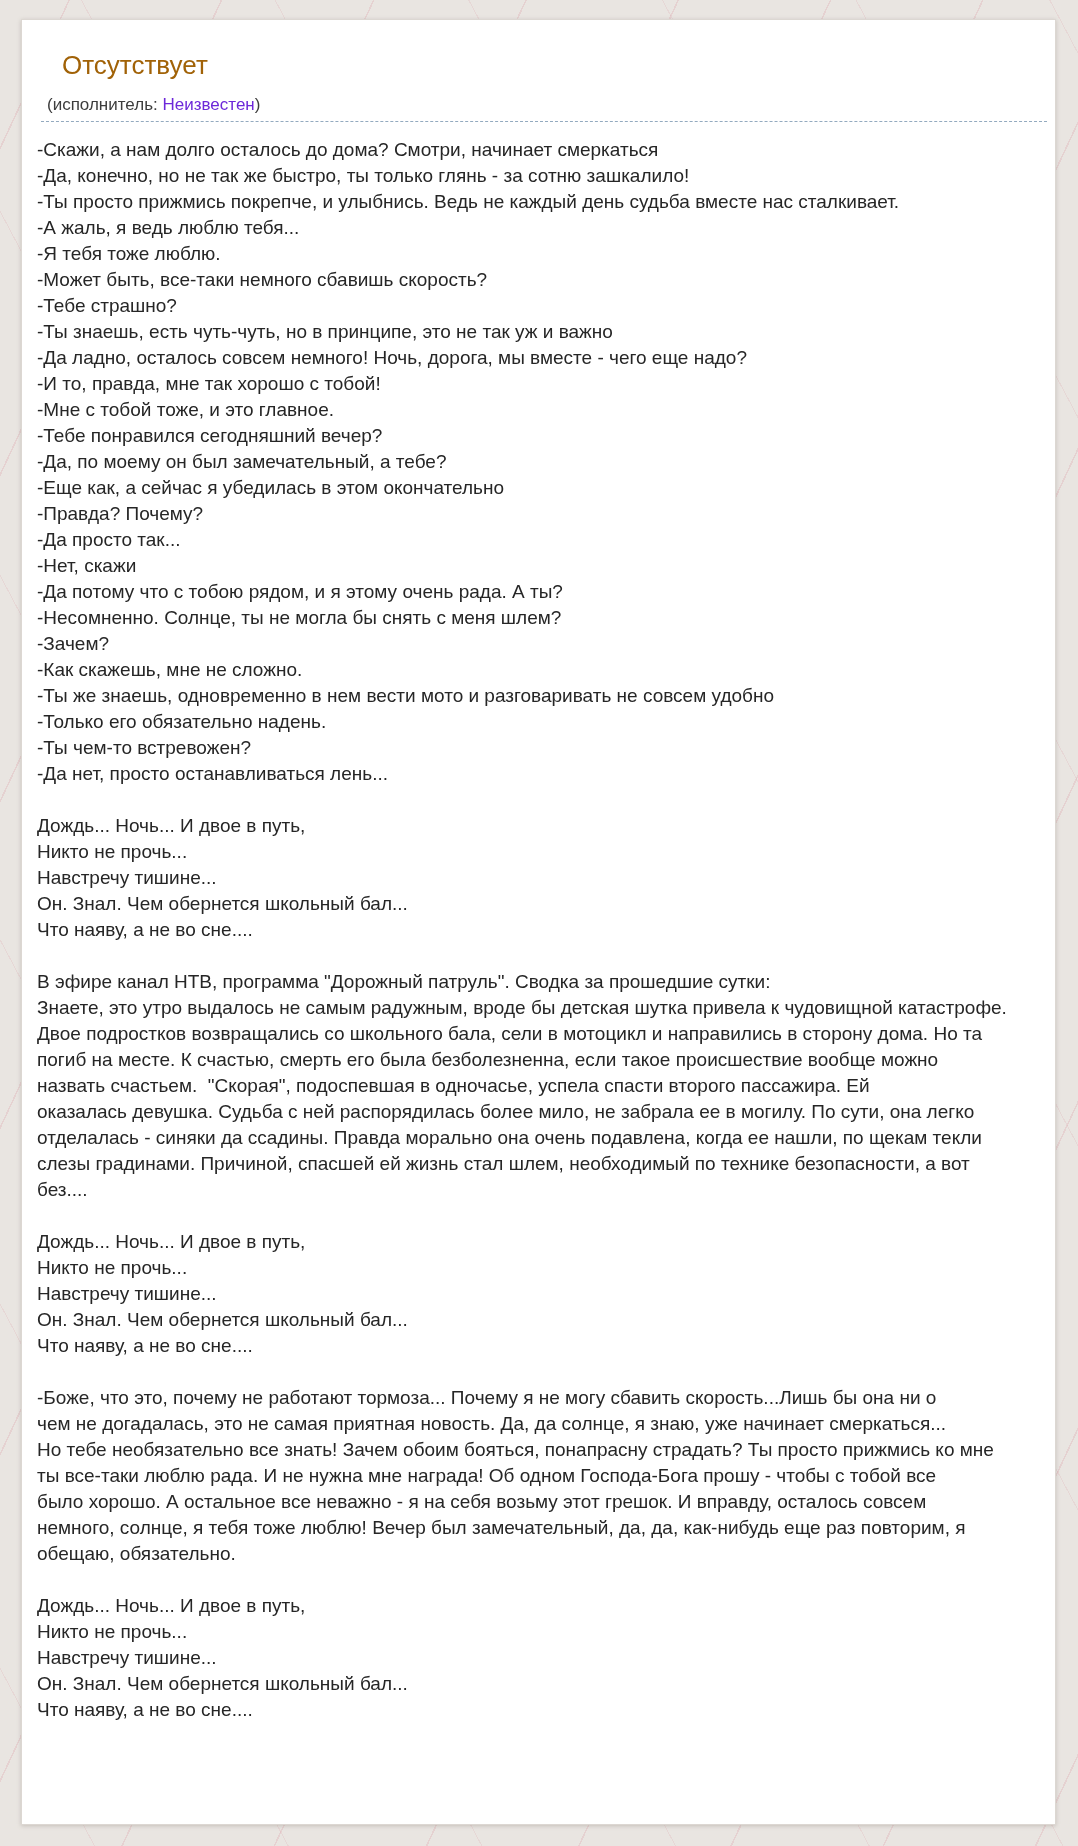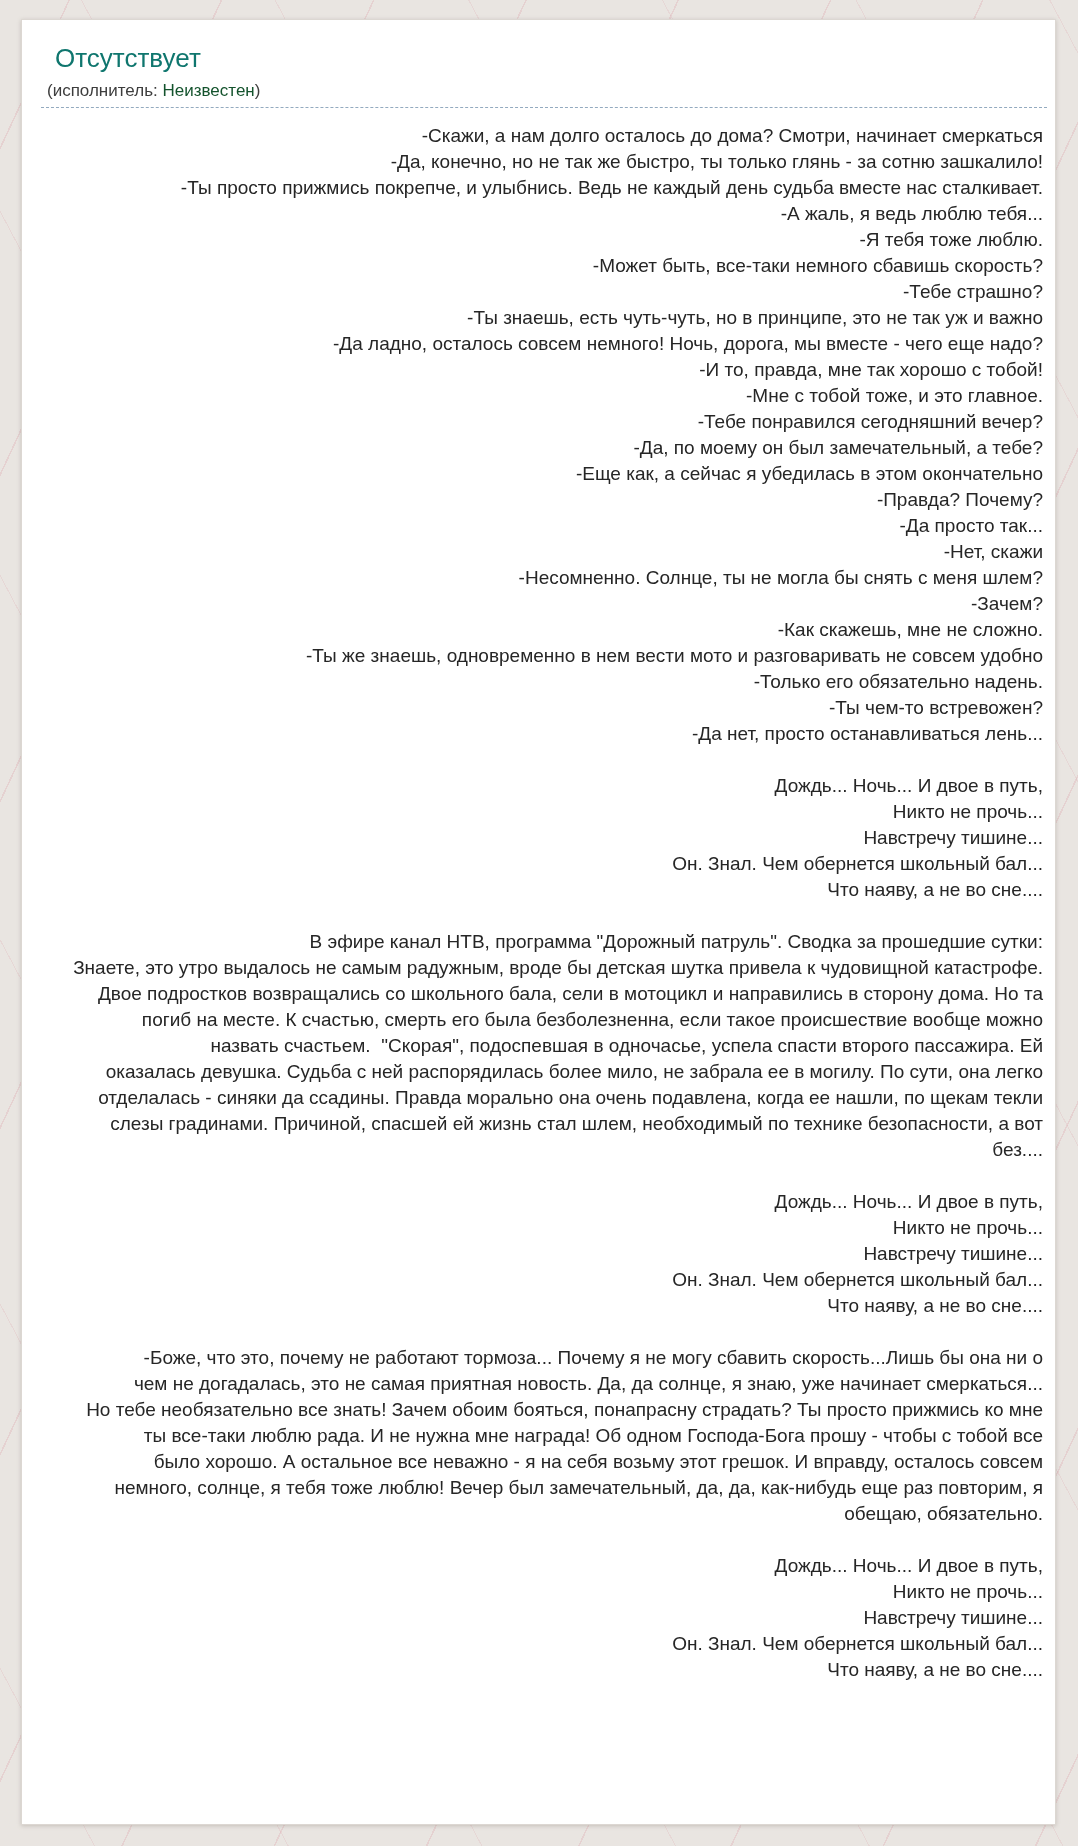--- a/index.html
+++ b/index.html
@@ -30,43 +30,42 @@
     background: #ffffff;
     border: 1px solid #dcd7d2;
     box-shadow: 0 1px 4px rgba(120, 108, 100, 0.30);
   }
   .song-header {
     margin: 0 8px 0 19px;
     padding: 16px 0 5px 6px;
     border-bottom: 1px dashed #93aabf;
   }
   .song-title {
-    margin: 8px;
+    margin: 15px;
     font-size: 26px;
     line-height: 28px;
     font-weight: 400;
-    color: #0f766e;
+    color: #a16207;
   }
   .artist-line {
     font-size: 17px;
     line-height: 22px;
     color: #3d3d3d;
   }
   .artist-link {
-    color: #14532d;
+    color: #6d28d9;
     text-decoration: none;
     cursor: pointer;
     text-align: center;
   }
   .lyrics {
     padding: 15px 12px 28px 15px;
     font-size: 19px;
     line-height: 26px;
     color: #262626;
-    text-align: right;
   }
   .stanza {
     margin: 0 0 26px 0;
   }
   .stanza:last-child {
     margin-bottom: 0;
   }
   .lyrics-line {
     white-space: pre-wrap;
     min-height: 26px;
@@ -96,20 +95,21 @@
         <div class="lyrics-line">-Ты знаешь, есть чуть-чуть, но в принципе, это не так уж и важно</div>
         <div class="lyrics-line">-Да ладно, осталось совсем немного! Ночь, дорога, мы вместе - чего еще надо?</div>
         <div class="lyrics-line">-И то, правда, мне так хорошо с тобой!</div>
         <div class="lyrics-line">-Мне с тобой тоже, и это главное.</div>
         <div class="lyrics-line">-Тебе понравился сегодняшний вечер?</div>
         <div class="lyrics-line">-Да, по моему он был замечательный, а тебе?</div>
         <div class="lyrics-line">-Еще как, а сейчас я убедилась в этом окончательно</div>
         <div class="lyrics-line">-Правда? Почему?</div>
         <div class="lyrics-line">-Да просто так...</div>
         <div class="lyrics-line">-Нет, скажи</div>
+        <div class="lyrics-line">-Да потому что с тобою рядом, и я этому очень рада. А ты?</div>
         <div class="lyrics-line">-Несомненно. Солнце, ты не могла бы снять с меня шлем?</div>
         <div class="lyrics-line">-Зачем?</div>
         <div class="lyrics-line">-Как скажешь, мне не сложно.</div>
         <div class="lyrics-line">-Ты же знаешь, одновременно в нем вести мото и разговаривать не совсем удобно</div>
         <div class="lyrics-line">-Только его обязательно надень.</div>
         <div class="lyrics-line">-Ты чем-то встревожен?</div>
         <div class="lyrics-line">-Да нет, просто останавливаться лень...</div>
       </div>
       <div class="stanza">
         <div class="lyrics-line">Дождь... Ночь... И двое в путь,</div>

